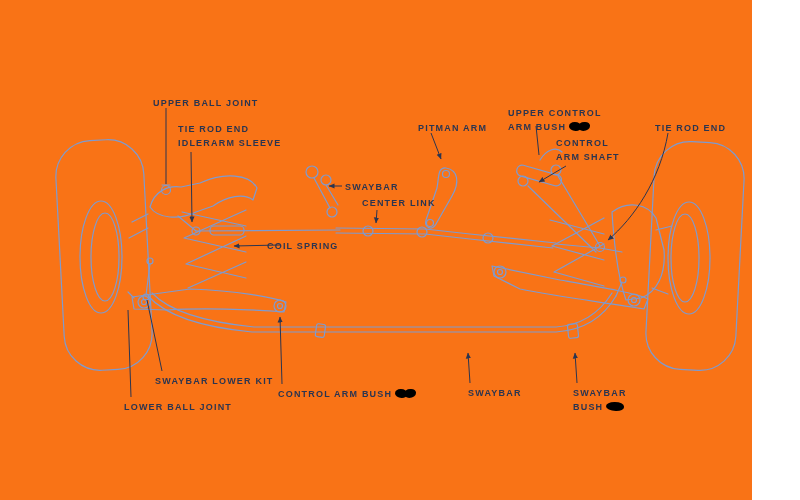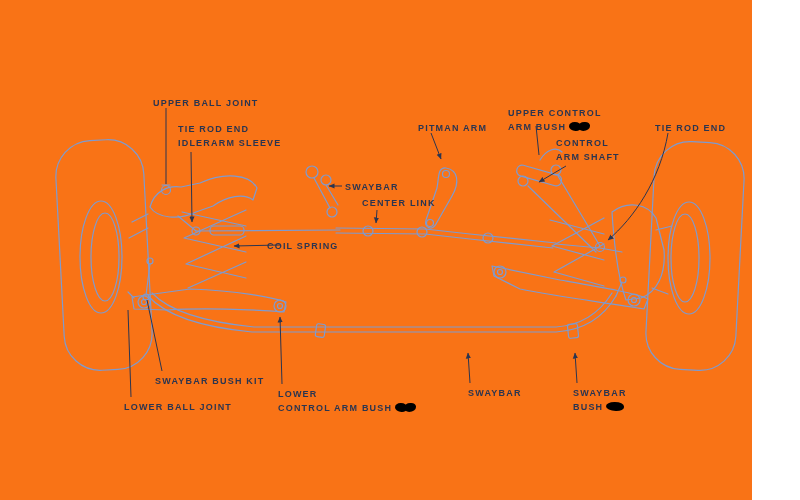--- a/index.html
+++ b/index.html
@@ -191,29 +191,28 @@
     <div class="label" style="left:556px;top:136px">
       <span class="ln">CONTROL</span>
       <span class="ln">ARM SHAFT</span>
     </div>
 
     <div class="label" style="left:655px;top:121px">
       <span class="ln">TIE ROD END</span>
     </div>
 
     <div class="label" style="left:155px;top:374px">
-      <span class="ln">SWAYBAR BUSH KIT</span>
+      <span class="ln">SWAYBAR LOWER KIT</span>
     </div>
 
     <div class="label" style="left:124px;top:400px">
       <span class="ln">LOWER BALL JOINT</span>
     </div>
 
     <div class="label" style="left:278px;top:387px">
-      <span class="ln">LOWER</span>
       <span class="ln"><span>CONTROL ARM BUSH</span><span class="blob"></span><span class="blob b2"></span></span>
     </div>
 
     <div class="label" style="left:468px;top:386px">
       <span class="ln">SWAYBAR</span>
     </div>
 
     <div class="label" style="left:573px;top:386px">
       <span class="ln">SWAYBAR</span>
       <span class="ln"><span>BUSH</span><span class="blob wide"></span></span>

